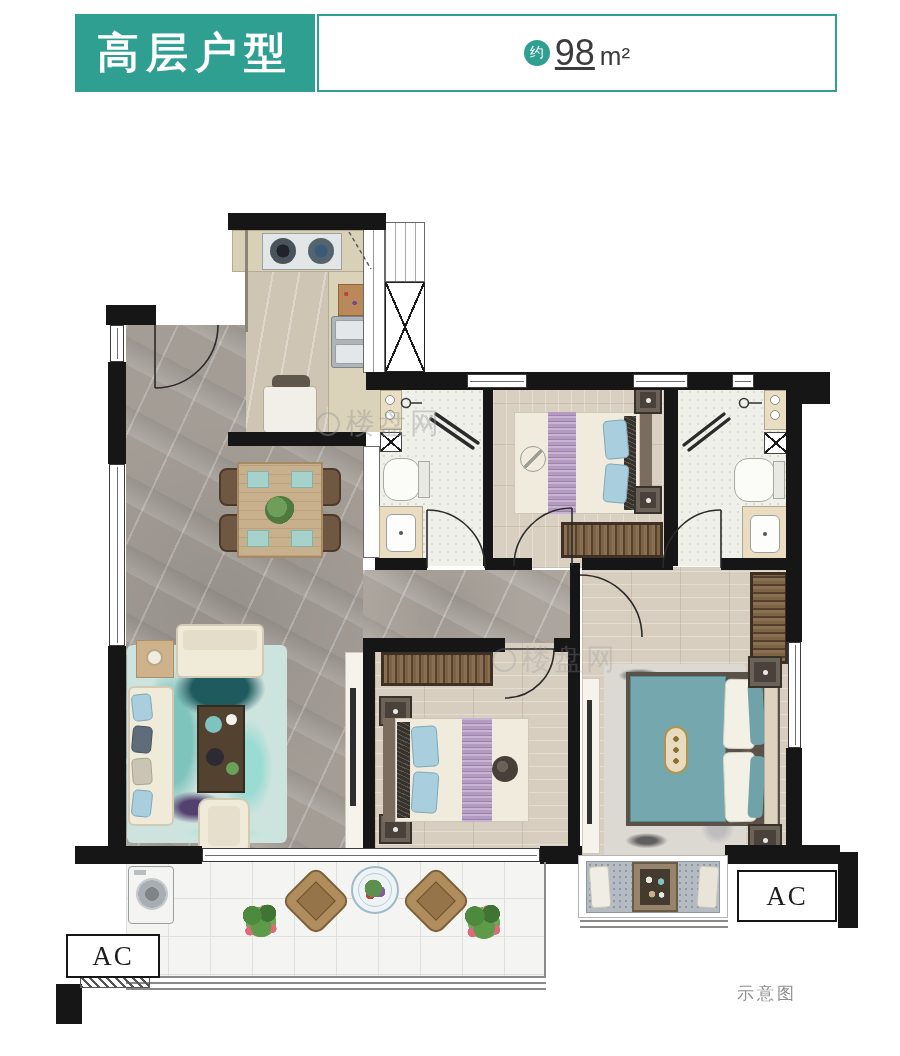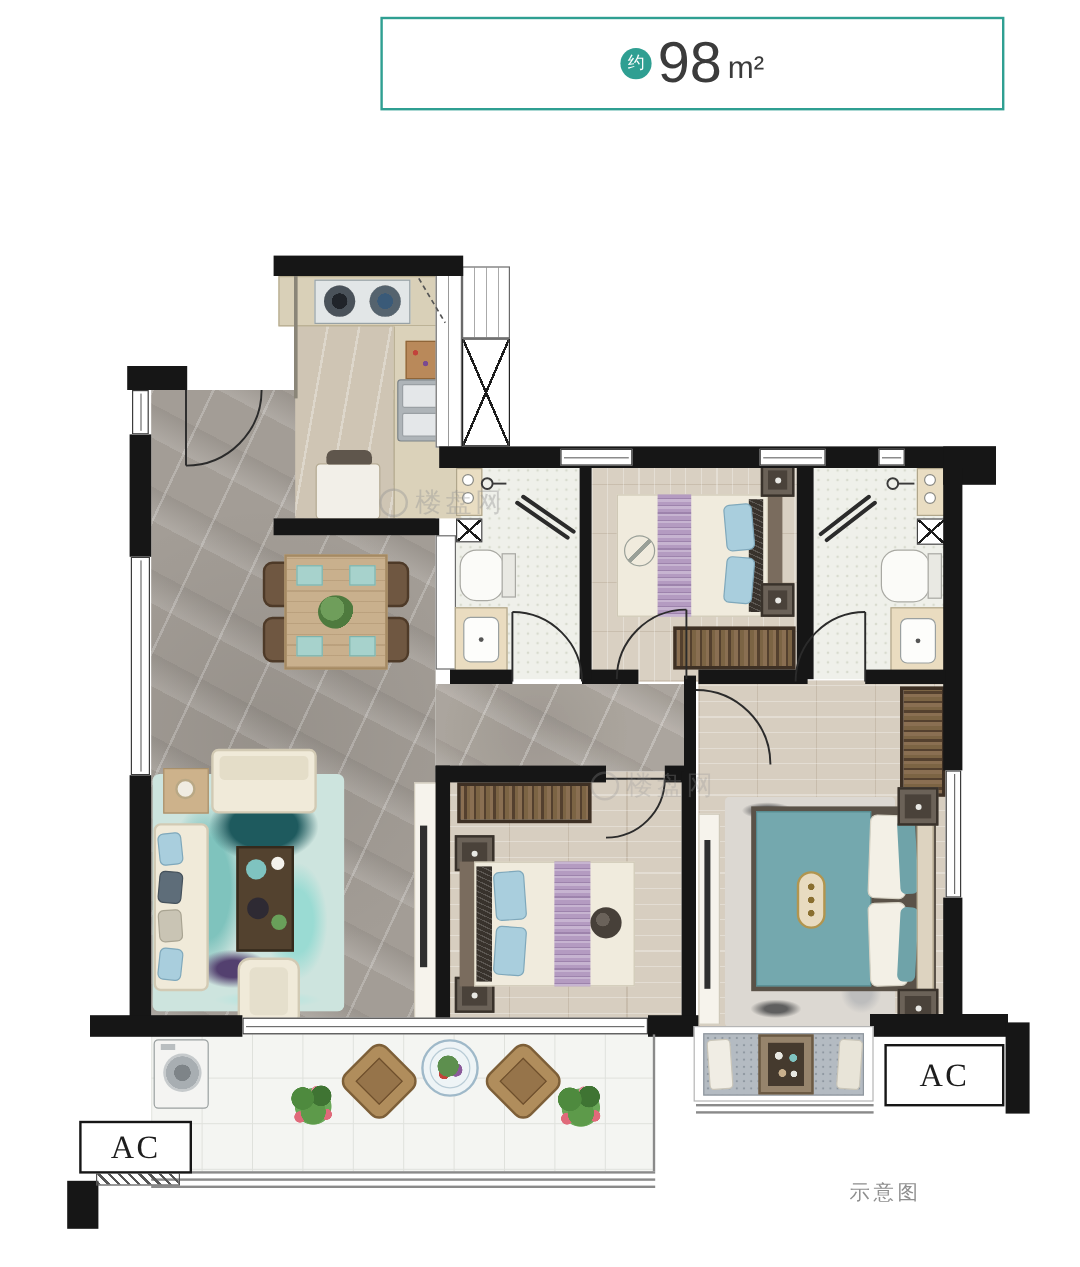--- a/index.html
+++ b/index.html
@@ -11,21 +11,21 @@
             display:flex;align-items:center;justify-content:center;color:#fff;font-size:42px;
             font-weight:bold;letter-spacing:7px;}
   .hdr-group{position:absolute;left:317px;top:14px;width:520px;height:78px;border:2px solid var(--teal);
              box-sizing:border-box;display:flex;background:#fff;}
   .hdr-cell1{width:256px;border-right:2px solid var(--teal);display:flex;align-items:center;
              justify-content:center;font-size:37px;font-weight:600;color:#3b3b3b;letter-spacing:2px;}
   .hdr-cell2{flex:1;display:flex;align-items:center;justify-content:center;gap:5px;color:#3b3b3b;}
   .hdr-area-label{font-size:27px;font-weight:700;letter-spacing:1px;}
   .approx{width:26px;height:26px;border-radius:50%;background:var(--teal);color:#fff;font-size:14px;
           display:flex;align-items:center;justify-content:center;}
-  .area-num{font-size:48px;font-weight:400;line-height:1;}
+  .area-num{font-size:36px;font-weight:400;line-height:1;text-decoration:underline;}
   .area-unit{font-size:26px;font-weight:400;padding-top:6px;}
   
   .wall{position:absolute;background:var(--wall);}
   .whitewall{position:absolute;background:#fff;border:1px solid #6a6a6a;box-sizing:border-box;}
   .win-v{position:absolute;background:#fff;border:1px solid #3c3c3c;box-sizing:border-box;}
   .win-v::after{content:"";position:absolute;left:50%;top:2px;bottom:2px;width:1px;background:#6f6f6f;}
   .win-h{position:absolute;background:#fff;border:1px solid #3c3c3c;box-sizing:border-box;}
   .win-h::after{content:"";position:absolute;top:50%;left:2px;right:2px;height:1px;background:#6f6f6f;}
   .thinline{position:absolute;background:#8a8a8a;}
   .xcross{background-image:
@@ -55,33 +55,36 @@
   .nstand{position:absolute;background:#6b6258;border:2px solid #39322b;box-sizing:border-box;}
   .nstand::before{content:"";position:absolute;inset:4px;background:#4a423a;}
   .nstand::after{content:"";position:absolute;left:50%;top:50%;width:5px;height:5px;margin:-2.5px;
       border-radius:50%;background:#e8e8e4;}
   .cream{background:#f0ead9;border:2px solid #d2cab4;box-sizing:border-box;border-radius:6px;}
   .pillow-b{position:absolute;background:#a9cedd;border:1.5px solid #7fa8bb;border-radius:5px;box-sizing:border-box;}
   .runner{position:absolute;background-color:#b49bc1;background-image:
       repeating-linear-gradient(0deg, rgba(255,255,255,.25) 0 2px, rgba(90,60,110,.25) 2px 3px, transparent 3px 6px);}
   .darkthrow{position:absolute;background:#38322c;background-image:
       repeating-linear-gradient(25deg, rgba(255,255,255,.18) 0 1px, transparent 1px 4px);}
-  .wm{position:absolute;color:rgba(150,150,150,.42);font-size:22px;letter-spacing:3px;display:flex;
+  .wm{position:absolute;color:rgba(150,150,150,.42);font-size:29px;letter-spacing:3px;display:flex;
       align-items:center;gap:6px;}
   .wm .ring{width:20px;height:20px;border:2px solid rgba(150,150,150,.42);border-radius:50%;}
   .note{position:absolute;color:var(--note-gray);font-size:17px;letter-spacing:3px;}
   .benchdots{background-color:#b4bbc2;background-image:radial-gradient(#8e97a0 1px, transparent 1.2px);
       background-size:6px 6px;}
   svg.overlay{position:absolute;left:0;top:0;pointer-events:none;}
 </style>
 </head>
 <body>
 
 <div class="page">
 
+  <div class="hdr-teal">
+    <span>高层户型</span>
+  </div>
   <div class="hdr-group">
     <div class="hdr-cell2">
       <span class="approx">约</span>
       <span class="area-num">98</span>
       <span class="area-unit">m²</span>
     </div>
   </div>
 
   <div class="abs marble" style="left:126px;top:325px;width:237px;height:523px;"></div>
   <div class="abs marble" style="left:363px;top:570px;width:209px;height:73px;filter:brightness(1.05);"></div>
@@ -325,15 +328,15 @@
   </svg>
 
   <div class="wm" style="left:316px;top:404px;">
     <span class="ring"></span>
     <span>楼盘网</span>
   </div>
   <div class="wm" style="left:492px;top:640px;opacity:.7;">
     <span class="ring"></span>
     <span>楼盘网</span>
   </div>
-  <div class="note" style="left:708px;top:982px;">示意图</div>
+  <div class="note" style="left:737px;top:982px;">示意图</div>
 
 </div>
 
 </body></html>

